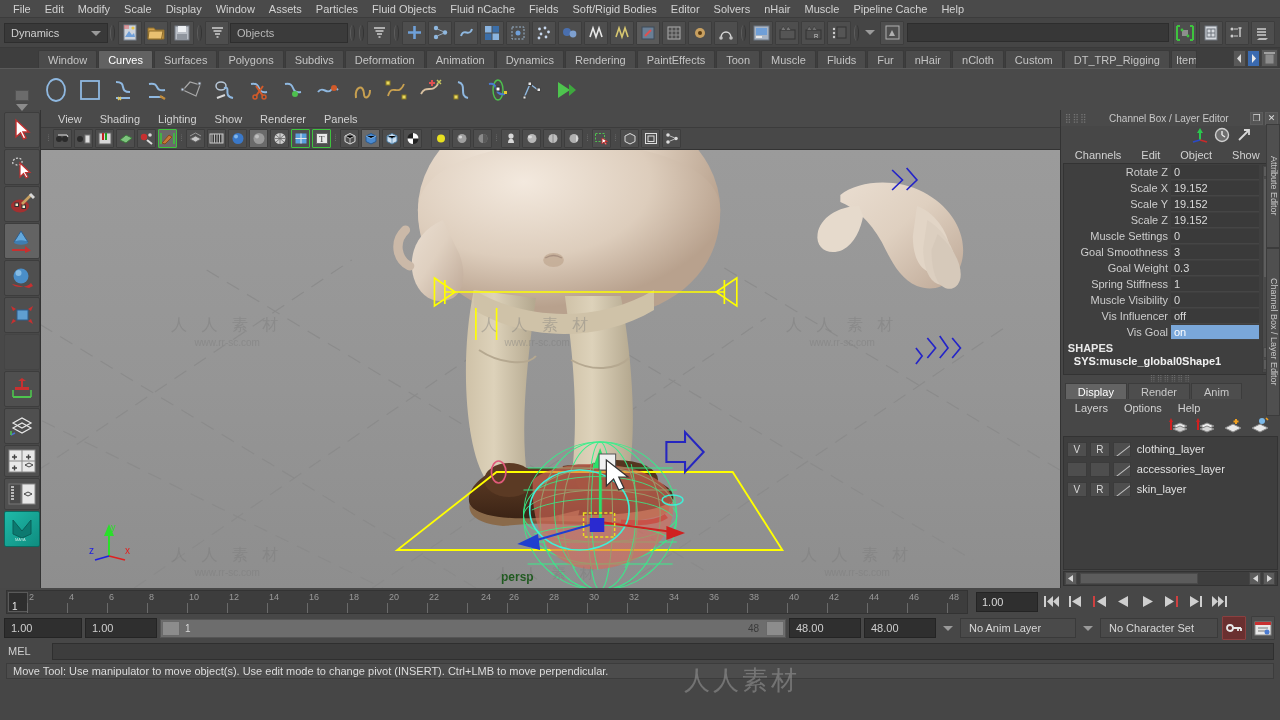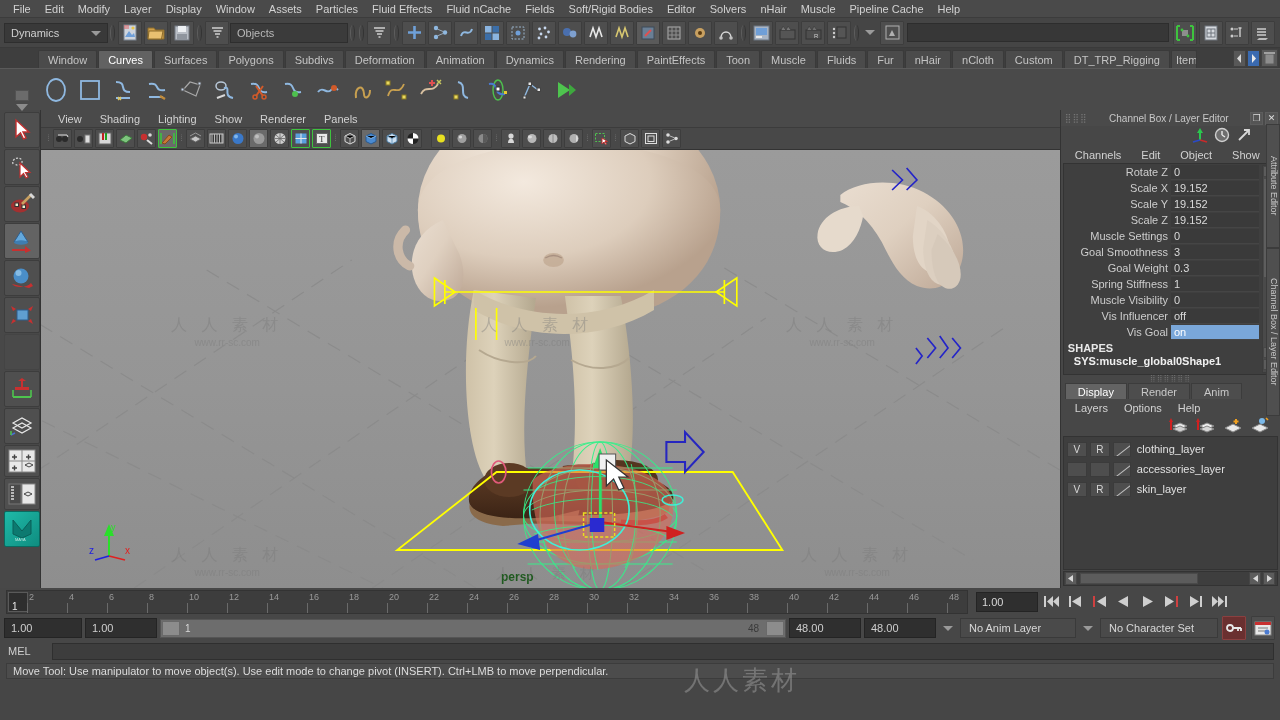--- a/index.html
+++ b/index.html
@@ -583,26 +583,26 @@
     pointer-events: none;
   }
 </style>
 </head>
 <body>
 
 <div class="menubar">
   <span class="mi">File</span>
   <span class="mi">Edit</span>
   <span class="mi">Modify</span>
-  <span class="mi">Layer</span>
+  <span class="mi">Scale</span>
   <span class="mi">Display</span>
   <span class="mi">Window</span>
   <span class="mi">Assets</span>
   <span class="mi">Particles</span>
-  <span class="mi">Fluid Effects</span>
+  <span class="mi">Fluid Objects</span>
   <span class="mi">Fluid nCache</span>
   <span class="mi">Fields</span>
   <span class="mi">Soft/Rigid Bodies</span>
   <span class="mi">Editor</span>
   <span class="mi">Solvers</span>
   <span class="mi">nHair</span>
   <span class="mi">Muscle</span>
   <span class="mi">Pipeline Cache</span>
   <span class="mi">Help</span>
 </div>
@@ -1627,21 +1627,21 @@
         <div class="ts-lab" style="left: 262px;">14</div>
         <div class="ts-tick" style="left: 300px;"></div>
         <div class="ts-lab" style="left: 302px;">16</div>
         <div class="ts-tick" style="left: 340px;"></div>
         <div class="ts-lab" style="left: 342px;">18</div>
         <div class="ts-tick" style="left: 380px;"></div>
         <div class="ts-lab" style="left: 382px;">20</div>
         <div class="ts-tick" style="left: 420px;"></div>
         <div class="ts-lab" style="left: 422px;">22</div>
         <div class="ts-tick" style="left: 460px;"></div>
-        <div class="ts-lab" style="left: 462px;">24</div>
+        <div class="ts-lab" style="left: 474px;">24</div>
         <div class="ts-tick" style="left: 500px;"></div>
         <div class="ts-lab" style="left: 502px;">26</div>
         <div class="ts-tick" style="left: 540px;"></div>
         <div class="ts-lab" style="left: 542px;">28</div>
         <div class="ts-tick" style="left: 580px;"></div>
         <div class="ts-lab" style="left: 582px;">30</div>
         <div class="ts-tick" style="left: 620px;"></div>
         <div class="ts-lab" style="left: 622px;">32</div>
         <div class="ts-tick" style="left: 660px;"></div>
         <div class="ts-lab" style="left: 662px;">34</div>

